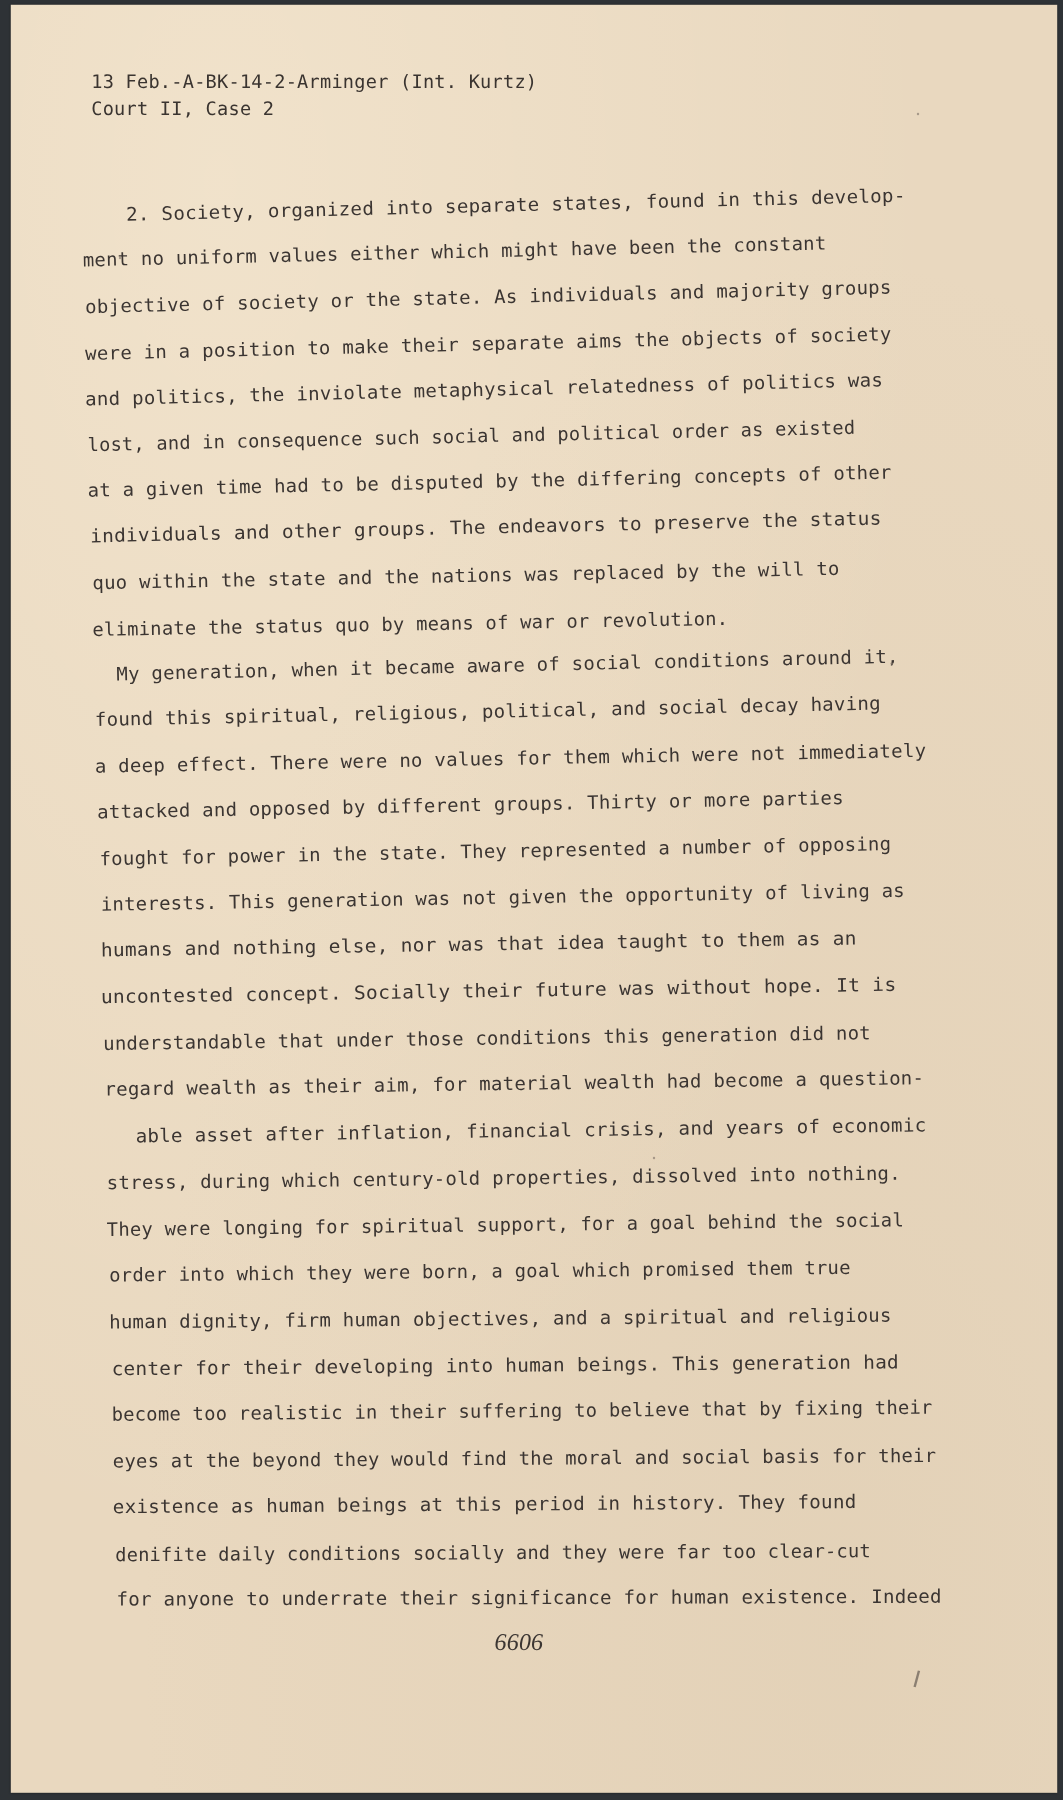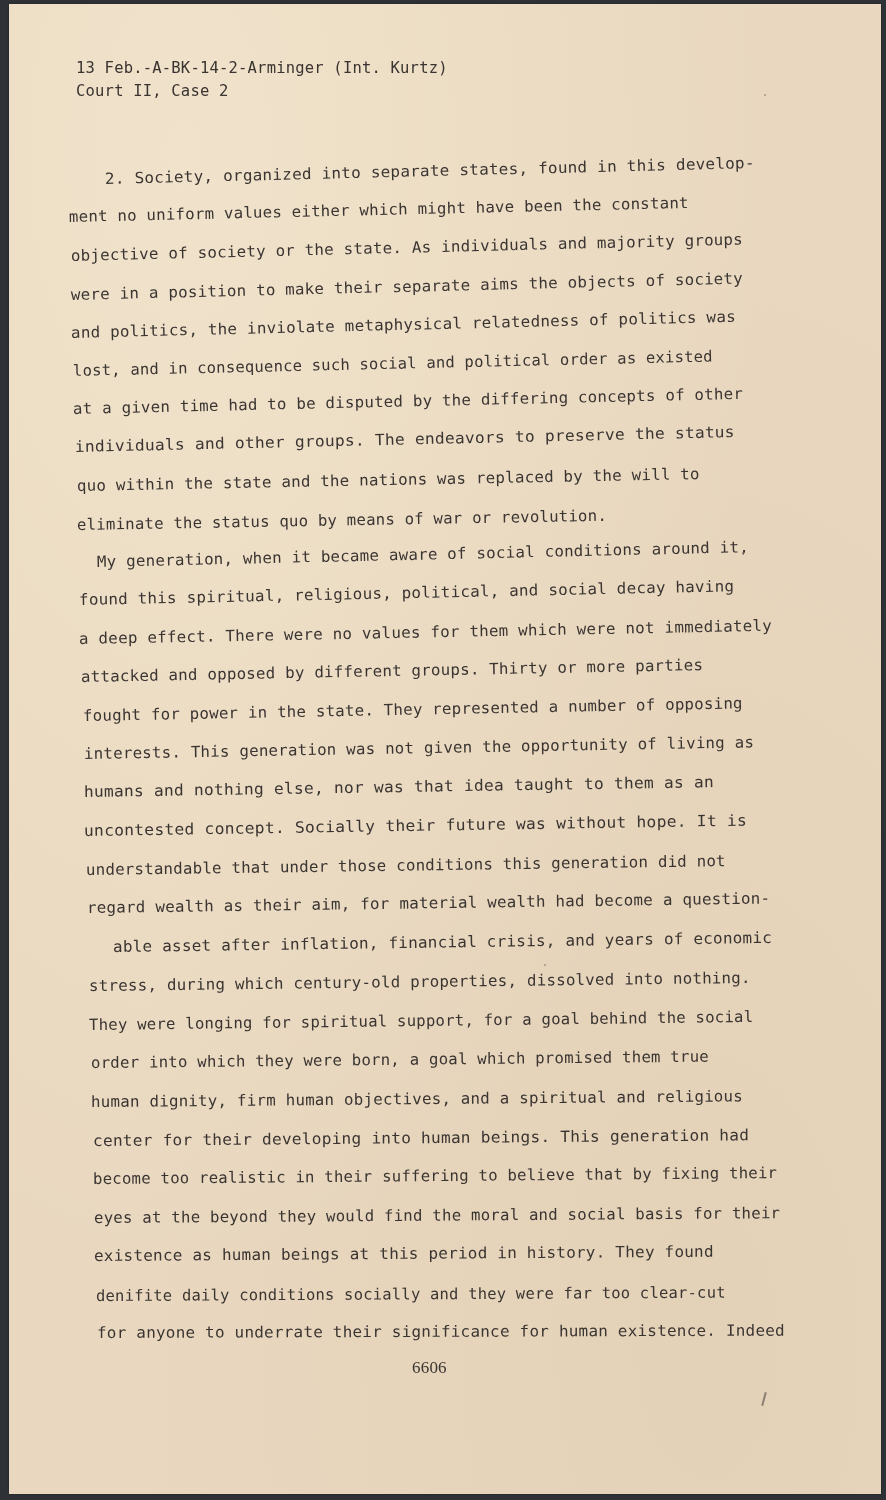--- a/index.html
+++ b/index.html
@@ -36,22 +36,23 @@
       white-space: nowrap;
       letter-spacing: 0.2px;
       transform-origin: left center;
     }
     .header-line {
       font-size: 15.5px;
       color: #3a3430;
     }
     .page-num {
       font-family: "Liberation Serif", serif;
-      font-size: 17px;
+      font-size: 20px;
       color: #3b3532;
+      font-style: italic;
     }
     .speck {
       position: absolute;
       width: 2px;
       height: 2px;
       background: #8a7d70;
       border-radius: 1px;
       opacity: 0.7;
     }
     .mark {

